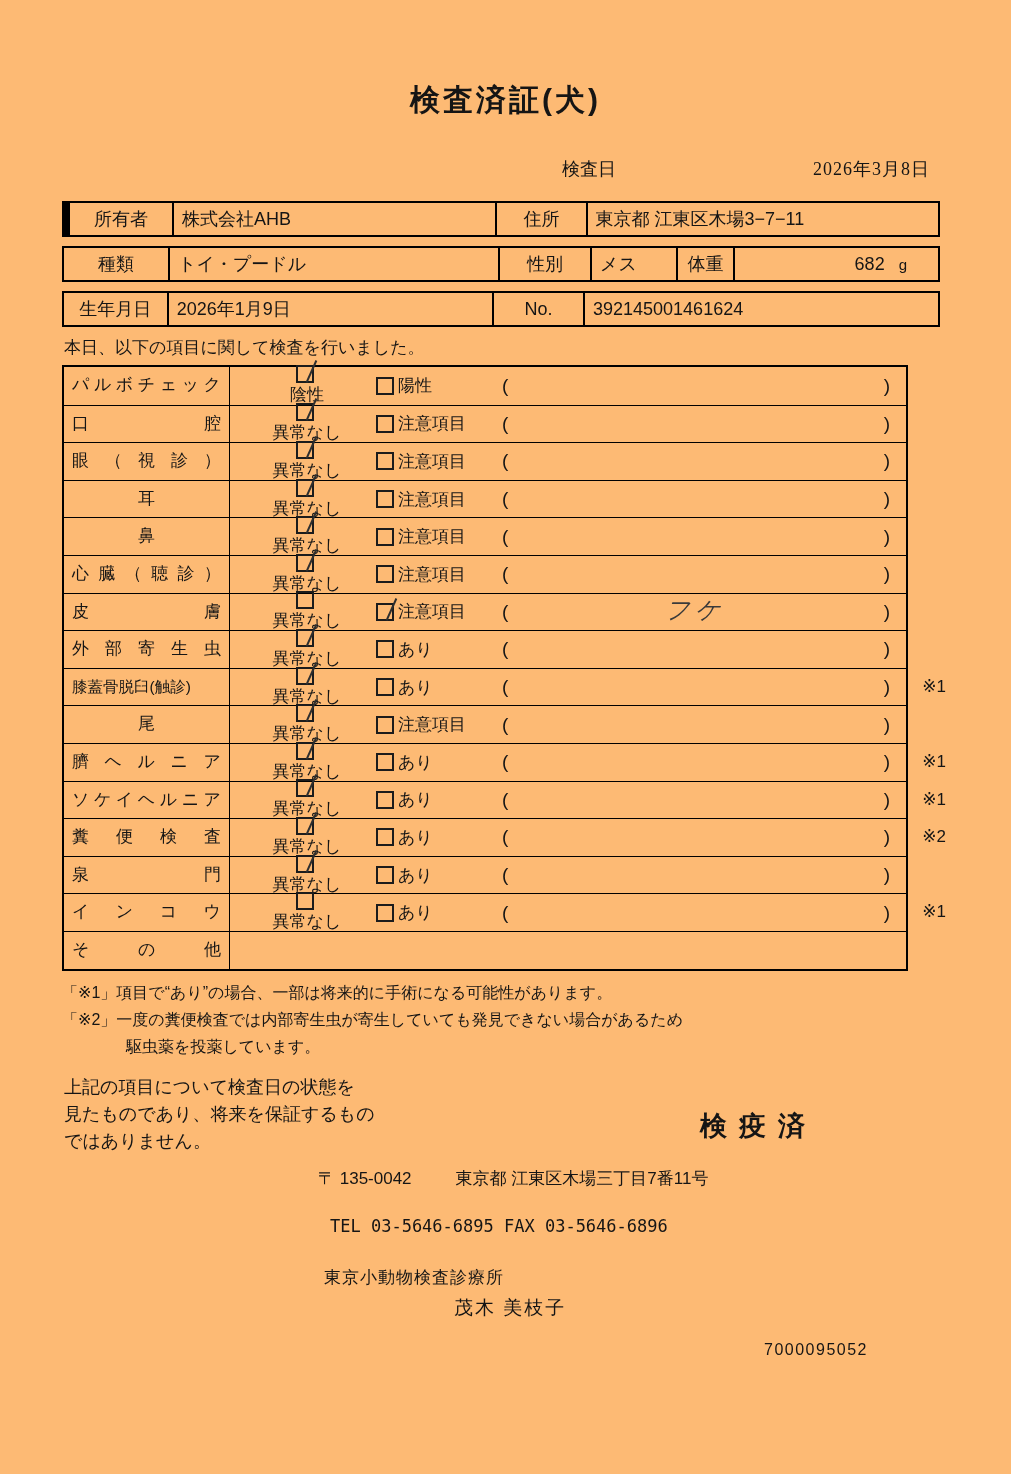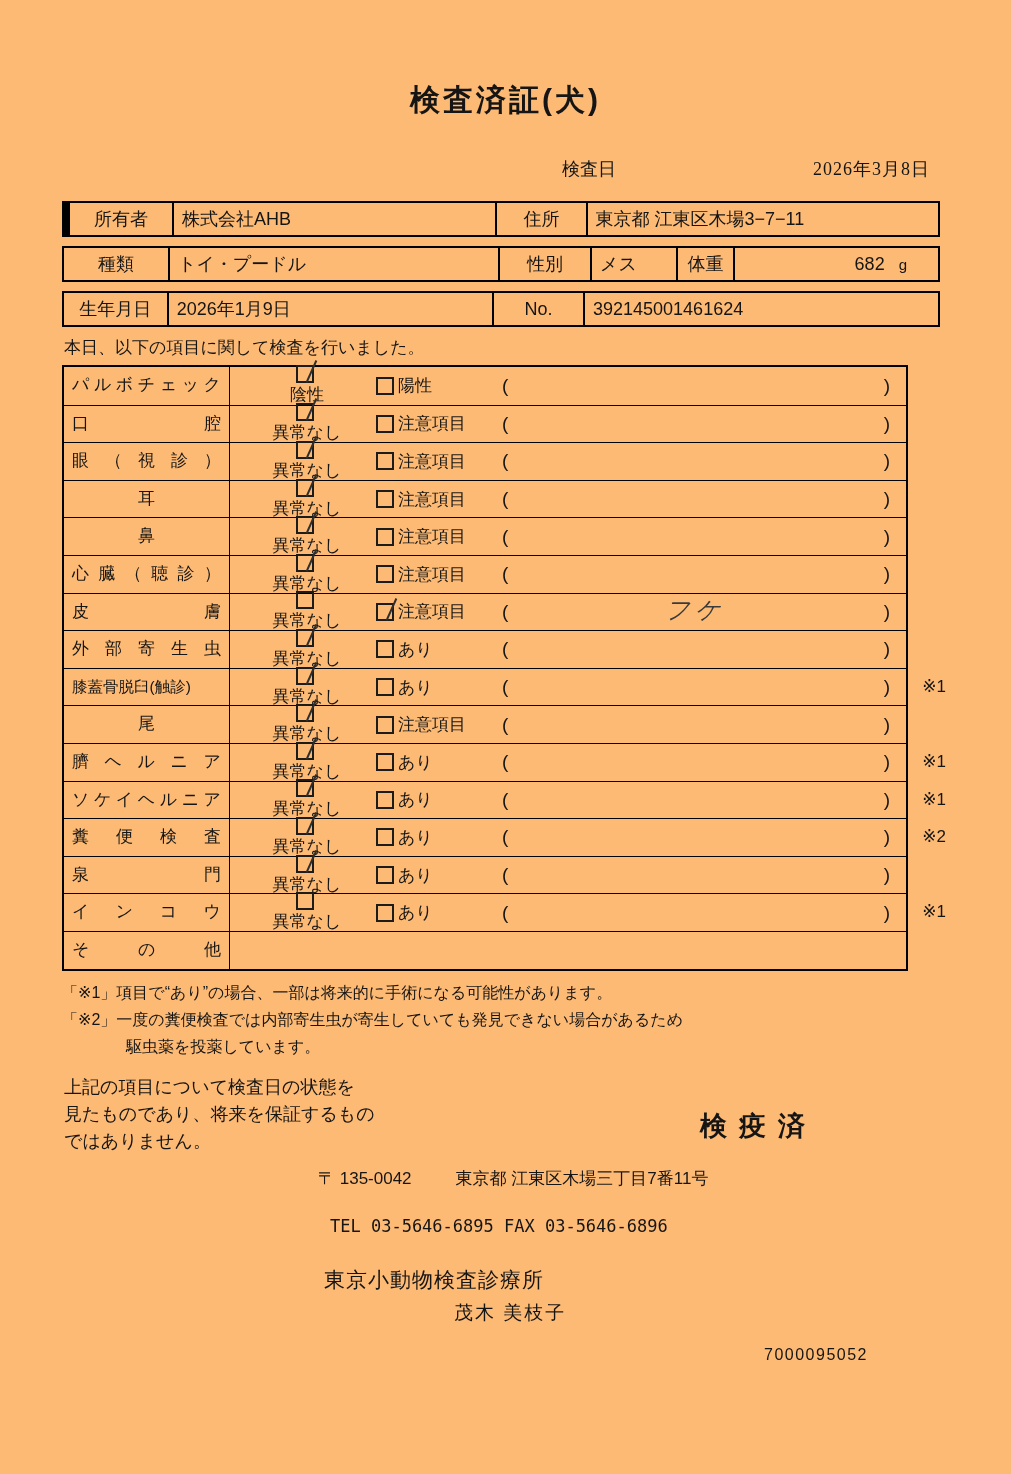--- a/index.html
+++ b/index.html
@@ -58,21 +58,21 @@
 
   
   .disc-wrap{position:relative;margin:16px 0 0 64px;width:880px;}
   .disclaimer{font-size:18px;line-height:1.5;}
   .stamp{position:absolute;left:636px;top:34px;font-size:27px;font-weight:600;letter-spacing:12px;white-space:nowrap;}
 
   
   .addr-line{margin:12px 0 0 318px;font-size:17px;white-space:nowrap;}
   .addr-gap{display:inline-block;width:44px;}
   .tel-line{margin:26px 0 0 330px;font-size:17px;font-family:"DejaVu Sans Mono","Liberation Mono",monospace;white-space:nowrap;}
-  .clinic{margin:30px 8px 0 324px;font-size:21px;letter-spacing:1px;}
+  .clinic{margin:30px 8px 0 324px;font-size:17px;letter-spacing:1px;}
   .vet{margin:6px 0 0 454px;font-size:19px;letter-spacing:2px;}
   .serial{margin:20px 0 0 764px;font-size:16px;letter-spacing:1.5px;}
 </style>
 </head>
 <body>
 
 <div class="page">
 
   <h1 class="title">検査済証(犬)</h1>
 

